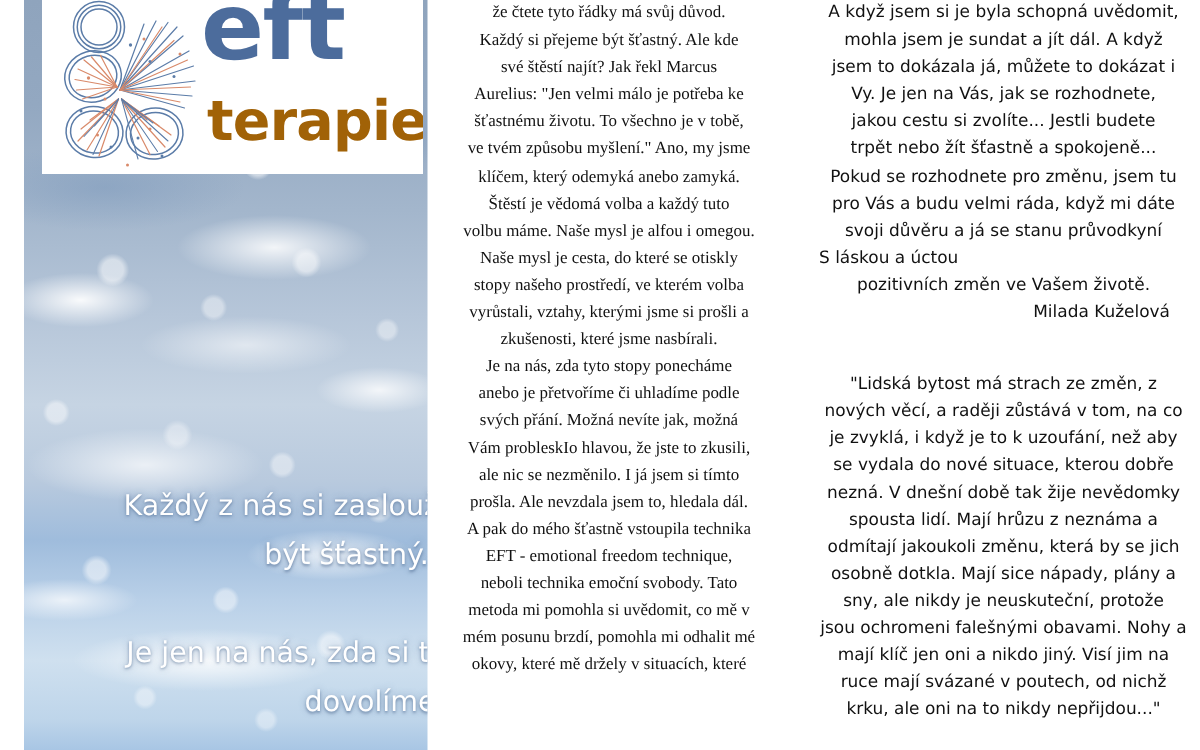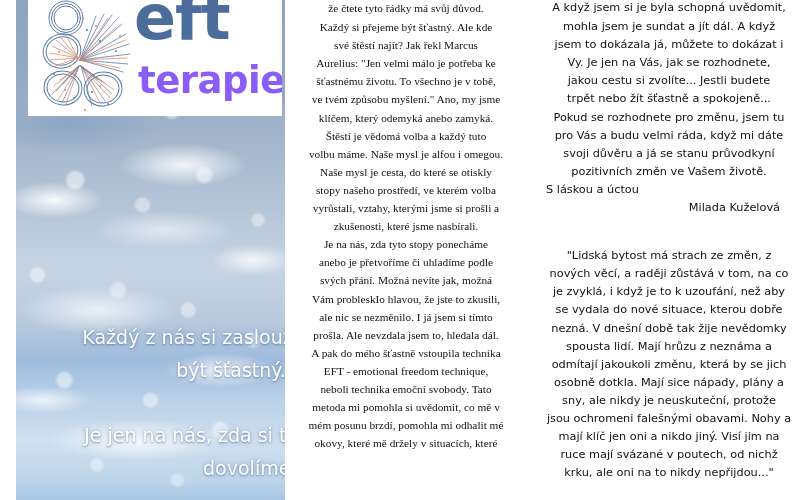--- a/index.html
+++ b/index.html
@@ -111,21 +111,21 @@
     line-height: 1;
   }
   .logo-terapie {
     position: absolute;
     left: 6px;
     top: 62px;
     font-family: "DejaVu Sans", sans-serif;
     font-weight: bold;
     font-size: 37px;
     letter-spacing: -0.5px;
-    color: #8b5cf6;
+    color: #a16207;
     line-height: 1;
   }
 
   
   .panel-quote {
     position: absolute;
     left: 0;
     width: 282px;
     text-align: right;
     color: #ffffff;
@@ -313,22 +313,22 @@
   <div class="col col-right">
     <span class="ln clipped-top">A když jsem si je byla schopná uvědomit,</span>
     <span class="ln">mohla jsem je sundat a jít dál. A když</span>
     <span class="ln">jsem to dokázala já, můžete to dokázat i</span>
     <span class="ln">Vy. Je jen na Vás, jak se rozhodnete,</span>
     <span class="ln">jakou cestu si zvolíte... Jestli budete</span>
     <span class="ln">trpět nebo žít šťastně a spokojeně...</span>
     <span class="ln">Pokud se rozhodnete pro změnu, jsem tu</span>
     <span class="ln">pro Vás a budu velmi ráda, když mi dáte</span>
     <span class="ln">svoji důvěru a já se stanu průvodkyní</span>
+    <span class="ln left-align">S láskou a úctou</span>
     <span class="ln">pozitivních změn ve Vašem životě.</span>
-    <span class="ln left-align">S láskou a úctou</span>
     <span class="ln right-align">Milada Kuželová</span>
     <div class="block-gap large"></div>
     <span class="ln">"Lidská bytost má strach ze změn, z</span>
     <span class="ln">nových věcí, a raději zůstává v tom, na co</span>
     <span class="ln">je zvyklá, i když je to k uzoufání, než aby</span>
     <span class="ln">se vydala do nové situace, kterou dobře</span>
     <span class="ln">nezná. V dnešní době tak žije nevědomky</span>
     <span class="ln">spousta lidí. Mají hrůzu z neznáma a</span>
     <span class="ln">odmítají jakoukoli změnu, která by se jich</span>
     <span class="ln">osobně dotkla. Mají sice nápady, plány a</span>

